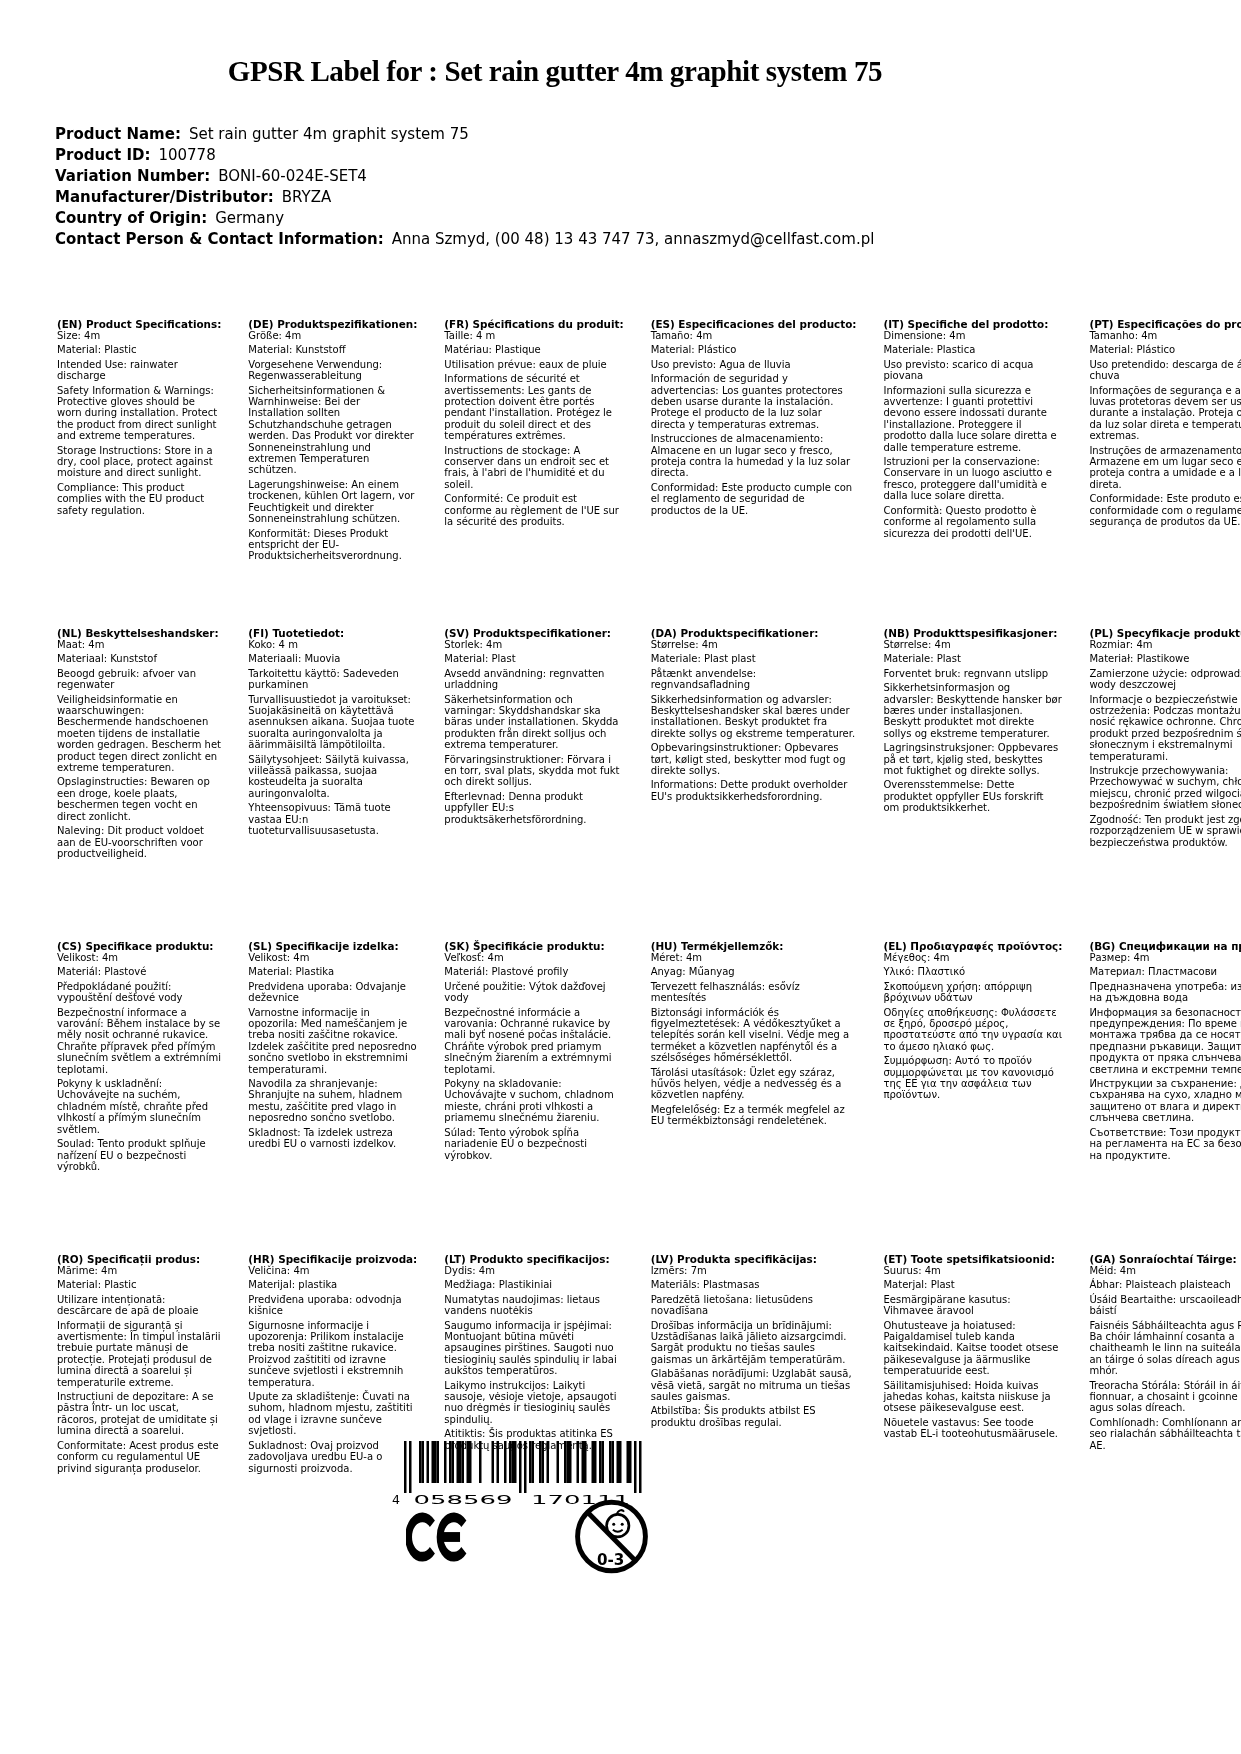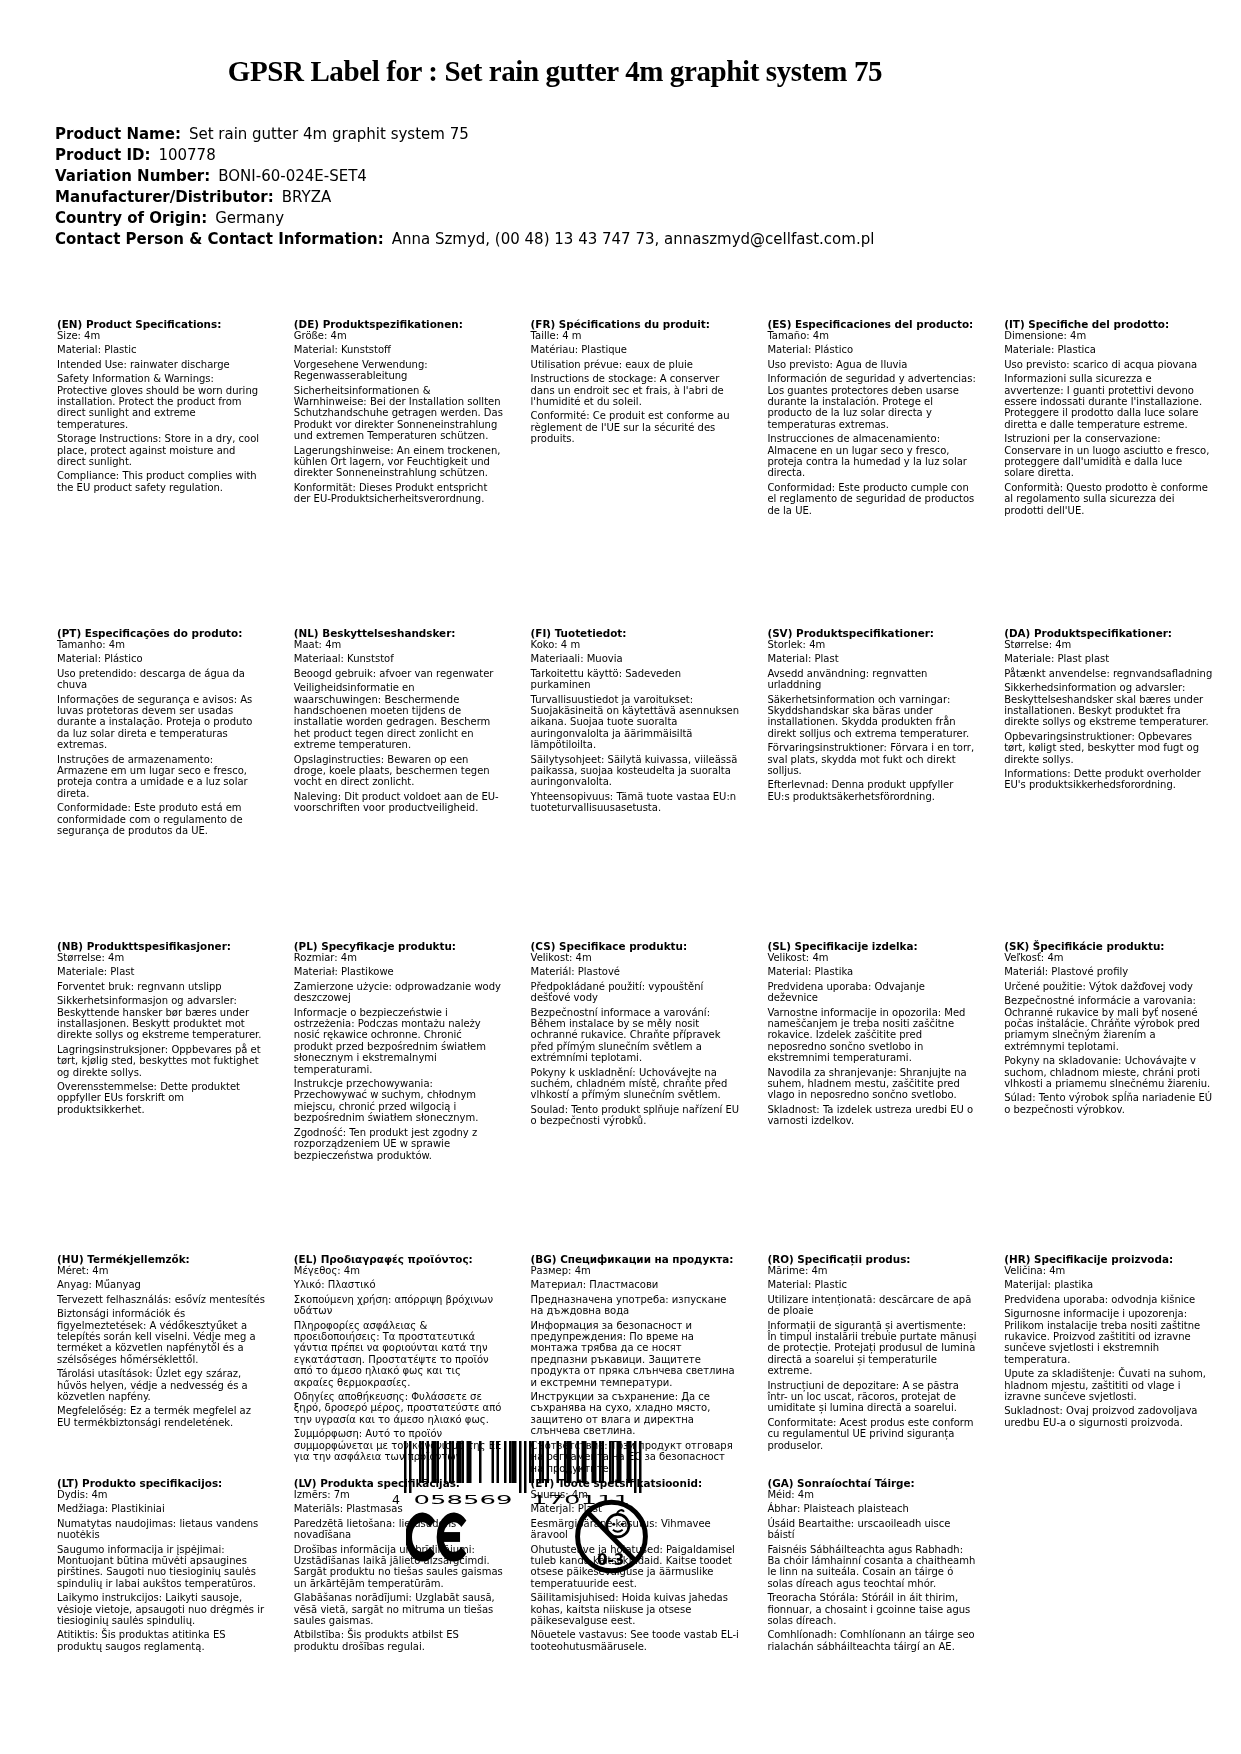--- a/index.html
+++ b/index.html
@@ -6,21 +6,21 @@
   body{width:1241px;height:1754px;position:relative;overflow:hidden;
        font-family:"DejaVu Sans",sans-serif;color:#000;}
   .page{position:absolute;inset:0;}
   .title{margin:54px 0 0 55px;width:1000px;text-align:center;
          font-size:29px;line-height:34px;font-weight:bold;letter-spacing:-0.4px;
          font-family:Liberation Serif, serif;}
   .product-info{margin:36px 0 0 55px;font-size:15px;line-height:21px;}
   .pi-row{white-space:nowrap;}
   .pi-label{font-weight:bold;margin-right:8px;}
   .spec-grid{margin:68px 27px 0 57px;display:grid;
-             grid-template-columns:repeat(5,1fr);column-gap:27px;
+             grid-template-columns:repeat(6,1fr);column-gap:27px;
              grid-template-rows:309px 313px 313px auto;align-content:start;}
   .spec-block{font-size:10px;line-height:11.4px;}
   .spec-heading{margin:0;font-size:10.4px;font-weight:bold;white-space:nowrap;
                 overflow:visible;line-height:12px;}
   .spec-line{margin:0 0 3px 0;}
   .barcode{position:absolute;left:390px;top:1441px;}
   .ce-mark{position:absolute;left:406px;top:1512px;}
   .age-mark{position:absolute;left:574px;top:1495px;}
 </style>
 </head>
@@ -68,20 +68,21 @@
         <p class="spec-line">Vorgesehene Verwendung: Regenwasserableitung</p>
         <p class="spec-line">Sicherheitsinformationen &amp; Warnhinweise: Bei der Installation sollten Schutzhandschuhe getragen werden. Das Produkt vor direkter Sonneneinstrahlung und extremen Temperaturen schützen.</p>
         <p class="spec-line">Lagerungshinweise: An einem trockenen, kühlen Ort lagern, vor Feuchtigkeit und direkter Sonneneinstrahlung schützen.</p>
         <p class="spec-line">Konformität: Dieses Produkt entspricht der EU-Produktsicherheitsverordnung.</p>
       </section>
       <section class="spec-block">
         <h3 class="spec-heading">(FR) Spécifications du produit:</h3>
         <p class="spec-line">Taille: 4 m</p>
         <p class="spec-line">Matériau: Plastique</p>
         <p class="spec-line">Utilisation prévue: eaux de pluie</p>
+        <p class="spec-line">Informations de sécurité et avertissements: Les gants de protection doivent être portés pendant l'installation. Protégez le produit du soleil direct et des températures extrêmes.</p>
         <p class="spec-line">Instructions de stockage: A conserver dans un endroit sec et frais, à l'abri de l'humidité et du soleil.</p>
         <p class="spec-line">Conformité: Ce produit est conforme au règlement de l'UE sur la sécurité des produits.</p>
       </section>
       <section class="spec-block">
         <h3 class="spec-heading">(ES) Especificaciones del producto:</h3>
         <p class="spec-line">Tamaño: 4m</p>
         <p class="spec-line">Material: Plástico</p>
         <p class="spec-line">Uso previsto: Agua de lluvia</p>
         <p class="spec-line">Información de seguridad y advertencias: Los guantes protectores deben usarse durante la instalación. Protege el producto de la luz solar directa y temperaturas extremas.</p>
         <p class="spec-line">Instrucciones de almacenamiento: Almacene en un lugar seco y fresco, proteja contra la humedad y la luz solar directa.</p>
@@ -193,21 +194,20 @@
         <p class="spec-line">Tervezett felhasználás: esővíz mentesítés</p>
         <p class="spec-line">Biztonsági információk és figyelmeztetések: A védőkesztyűket a telepítés során kell viselni. Védje meg a terméket a közvetlen napfénytől és a szélsőséges hőmérséklettől.</p>
         <p class="spec-line">Tárolási utasítások: Üzlet egy száraz, hűvös helyen, védje a nedvesség és a közvetlen napfény.</p>
         <p class="spec-line">Megfelelőség: Ez a termék megfelel az EU termékbiztonsági rendeletének.</p>
       </section>
       <section class="spec-block">
         <h3 class="spec-heading">(EL) Προδιαγραφές προϊόντος:</h3>
         <p class="spec-line">Μέγεθος: 4m</p>
         <p class="spec-line">Υλικό: Πλαστικό</p>
         <p class="spec-line">Σκοπούμενη χρήση: απόρριψη βρόχινων υδάτων</p>
-        <p class="spec-line">Πληροφορίες ασφάλειας &amp; προειδοποιήσεις: Τα προστατευτικά γάντια πρέπει να φοριούνται κατά την εγκατάσταση. Προστατέψτε το προϊόν από το άμεσο ηλιακό φως και τις ακραίες θερμοκρασίες.</p>
         <p class="spec-line">Οδηγίες αποθήκευσης: Φυλάσσετε σε ξηρό, δροσερό μέρος, προστατεύστε από την υγρασία και το άμεσο ηλιακό φως.</p>
         <p class="spec-line">Συμμόρφωση: Αυτό το προϊόν συμμορφώνεται με τον κανονισμό της ΕΕ για την ασφάλεια των προϊόντων.</p>
       </section>
       <section class="spec-block">
         <h3 class="spec-heading">(BG) Спецификации на продукта:</h3>
         <p class="spec-line">Размер: 4m</p>
         <p class="spec-line">Материал: Пластмасови</p>
         <p class="spec-line">Предназначена употреба: изпускане на дъждовна вода</p>
         <p class="spec-line">Информация за безопасност и предупреждения: По време на монтажа трябва да се носят предпазни ръкавици. Защитете продукта от пряка слънчева светлина и екстремни температури.</p>
         <p class="spec-line">Инструкции за съхранение: Да се съхранява на сухо, хладно място, защитено от влага и директна слънчева светлина.</p>

